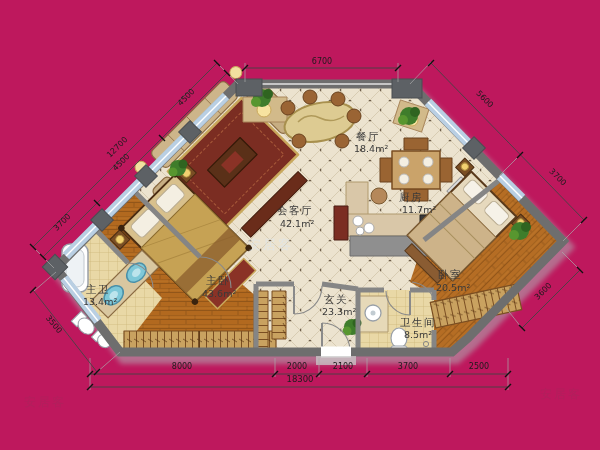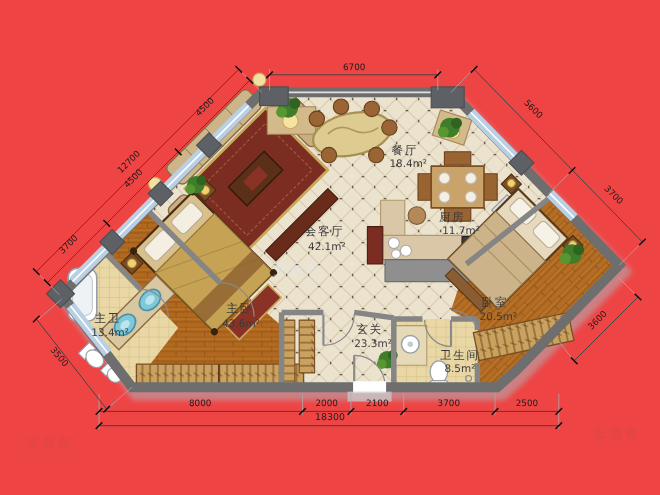--- a/index.html
+++ b/index.html
@@ -1,16 +1,16 @@
 <!DOCTYPE html>
 <html><head>
 <meta charset="utf-8">
 <style>
   html,body{margin:0;padding:0;background:#fff;}
-  .stage{position:relative;width:600px;height:450px;background:#ef4444;overflow:hidden;
+  .stage{position:relative;width:600px;height:450px;background:#be185d;overflow:hidden;
          font-family:"DejaVu Sans","Liberation Sans",sans-serif;}
   svg{display:block}
   text{font-family:"DejaVu Sans","Liberation Sans",sans-serif;}
   .dim{font-size:8px;fill:#1c1c1c;}
   .dimTotal{font-size:8.5px;fill:#1c1c1c;}
   .rname{font-size:10.5px;fill:#3a3a3a;letter-spacing:1.5px;}
   .rarea{font-size:9.5px;fill:#3a3a3a;}
   .wmC{font-size:13px;fill:#dbe7f2;opacity:.55;letter-spacing:2px;}
   .wmG{font-size:12px;fill:#555;opacity:.12;letter-spacing:2px;}
 </style>

